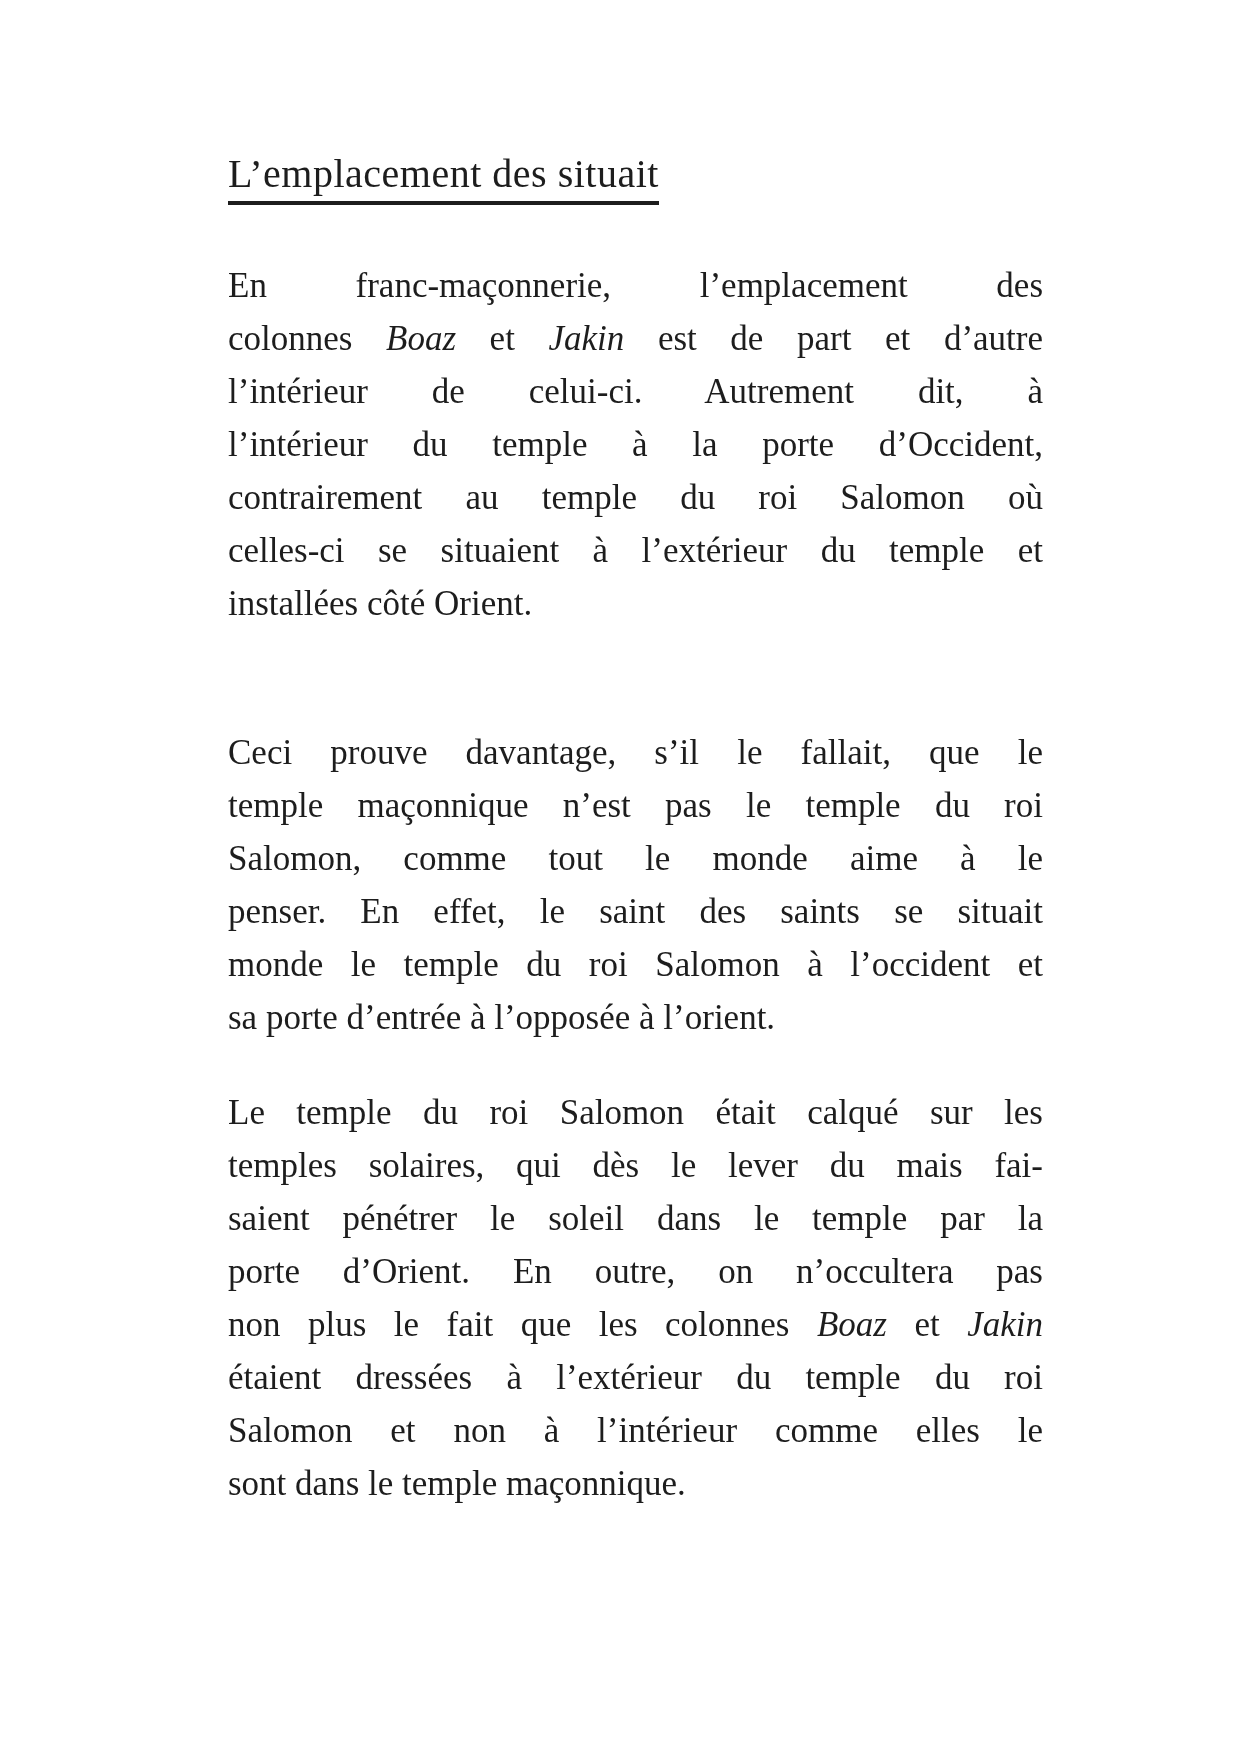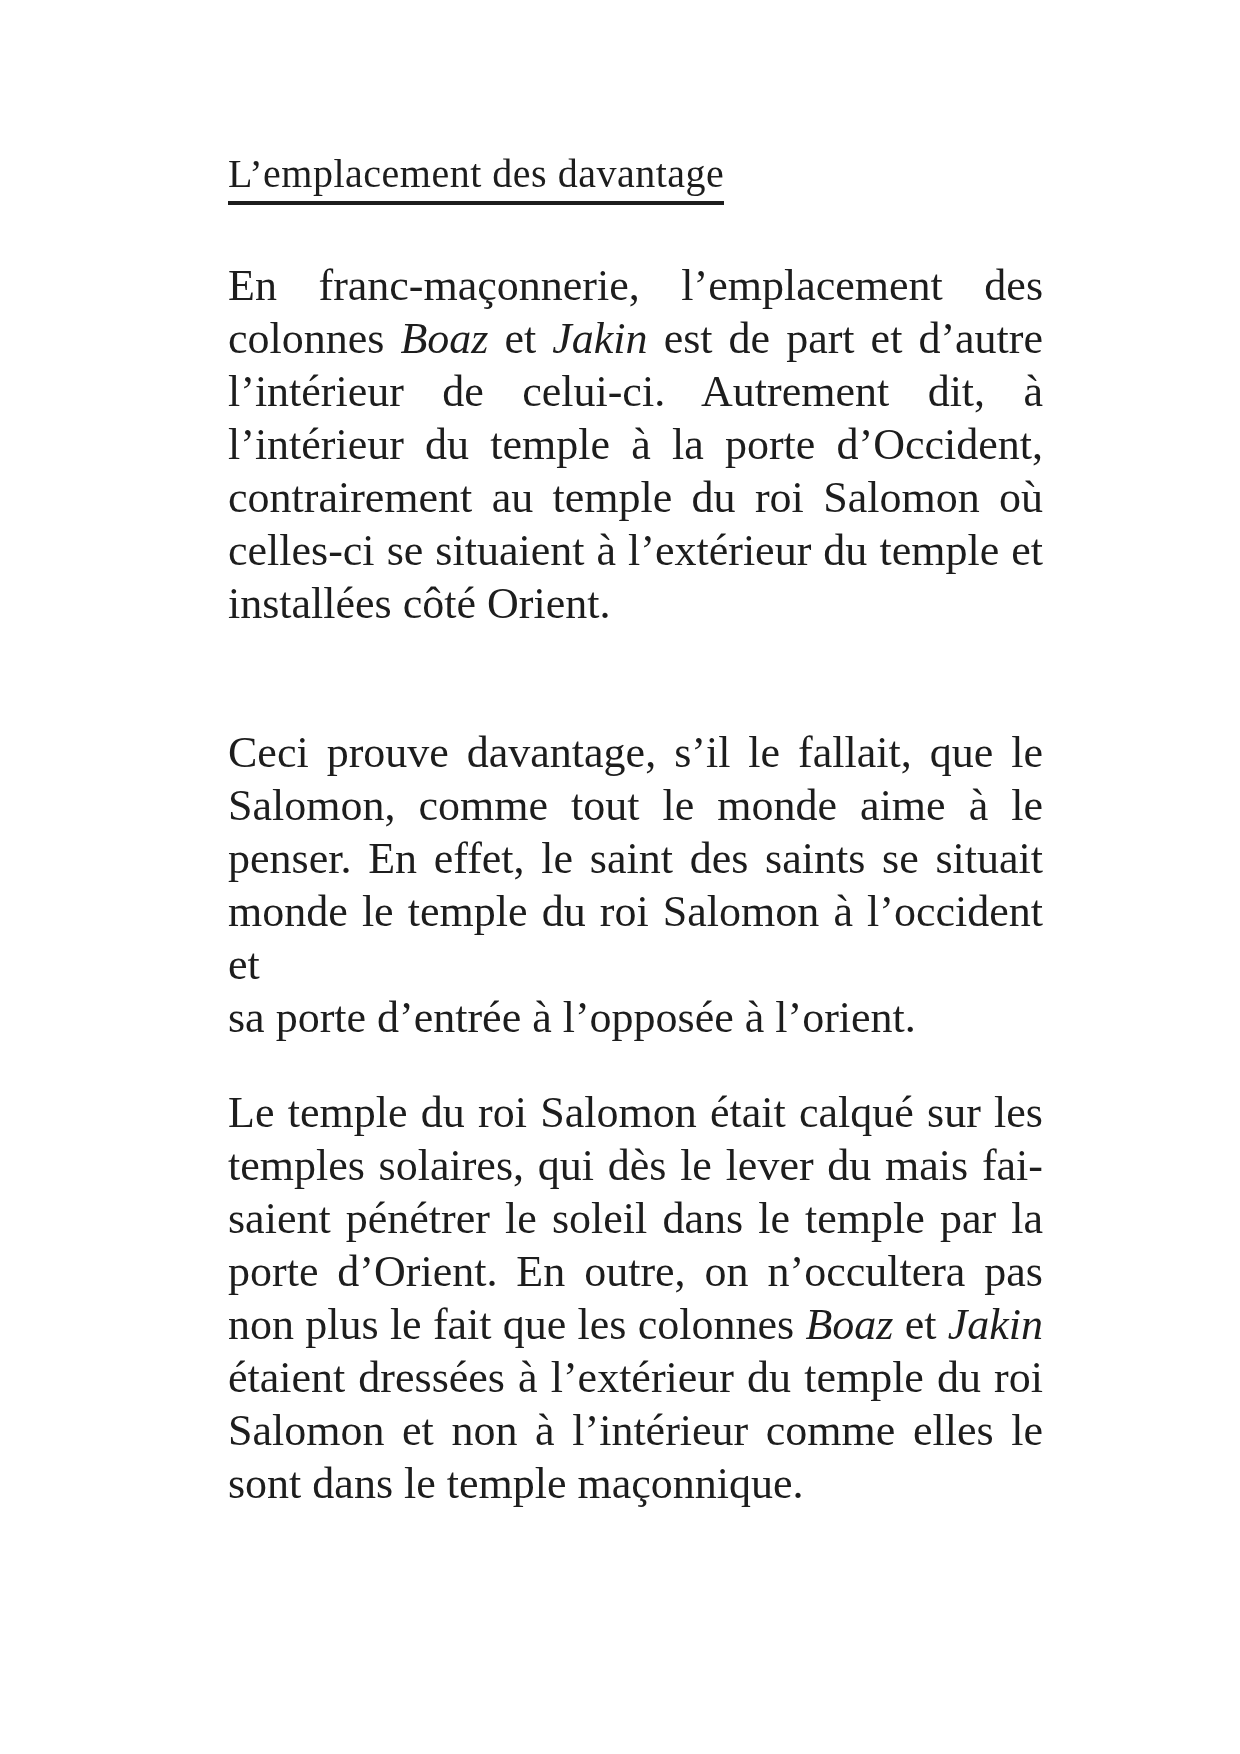--- a/index.html
+++ b/index.html
@@ -32,50 +32,51 @@
   }
   .para {
     position: absolute;
     left: 228px;
     width: 815px;
   }
   .para-1 { top: 259px; }
   .para-2 { top: 726px; }
   .para-3 { top: 1086px; }
   .line {
-    font-size: 44px;
+    font-size: 35px;
     line-height: 53px;
     text-align: justify;
     text-align-last: justify;
   }
   .line.last {
     text-align-last: left;
   }
   .line em {
   }
 </style>
 </head>
 <body>
 
 <div class="page">
   <h1 class="heading">
-    <span class="underline">L’emplacement des davantage</span>
+    <span class="underline">L’emplacement des situait</span>
   </h1>
 
   <div class="para para-1">
       <div class="line"><span>En franc-maçonnerie, l’emplacement des</span></div>
       <div class="line"><span>colonnes </span><em>Boaz</em><span> et </span><em>Jakin</em><span> est de part et d’autre</span></div>
       <div class="line"><span>l’intérieur de celui-ci. Autrement dit, à</span></div>
       <div class="line"><span>l’intérieur du temple à la porte d’Occident,</span></div>
       <div class="line"><span>contrairement au temple du roi Salomon où</span></div>
       <div class="line"><span>celles-ci se situaient à l’extérieur du temple et</span></div>
       <div class="line last"><span>installées côté Orient.</span></div>
     </div>
   <div class="para para-2">
       <div class="line"><span>Ceci prouve davantage, s’il le fallait, que le</span></div>
+      <div class="line"><span>temple maçonnique n’est pas le temple du roi</span></div>
       <div class="line"><span>Salomon, comme tout le monde aime à le</span></div>
       <div class="line"><span>penser. En effet, le saint des saints se situait</span></div>
       <div class="line"><span>monde le temple du roi Salomon à l’occident et</span></div>
       <div class="line last"><span>sa porte d’entrée à l’opposée à l’orient.</span></div>
     </div>
   <div class="para para-3">
       <div class="line"><span>Le temple du roi Salomon était calqué sur les</span></div>
       <div class="line"><span>temples solaires, qui dès le lever du mais fai-</span></div>
       <div class="line"><span>saient pénétrer le soleil dans le temple par la</span></div>
       <div class="line"><span>porte d’Orient. En outre, on n’occultera pas</span></div>

